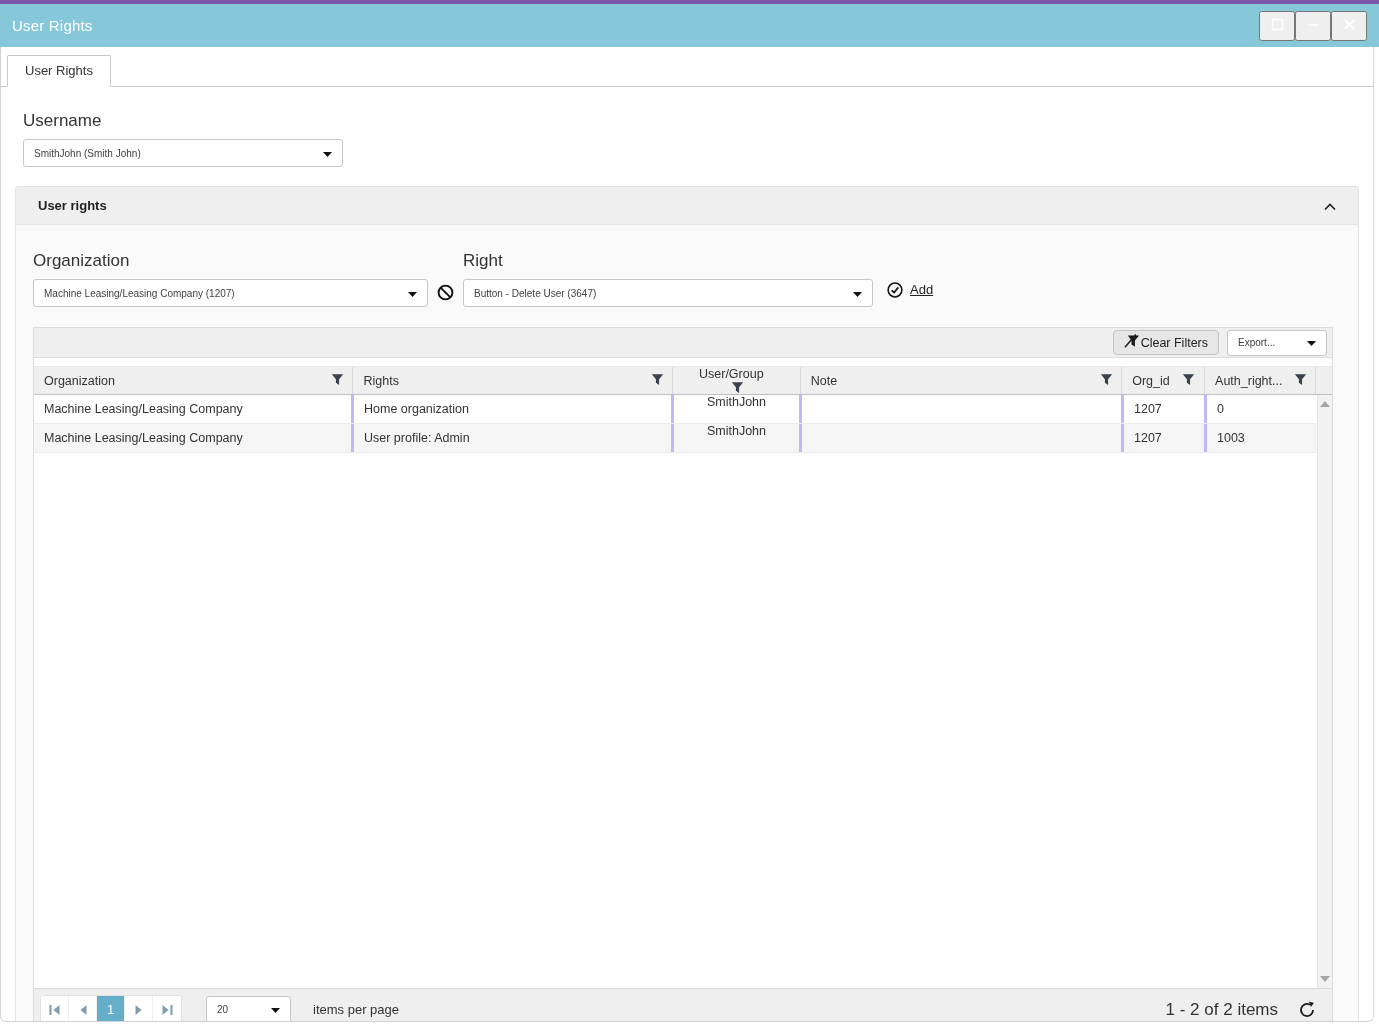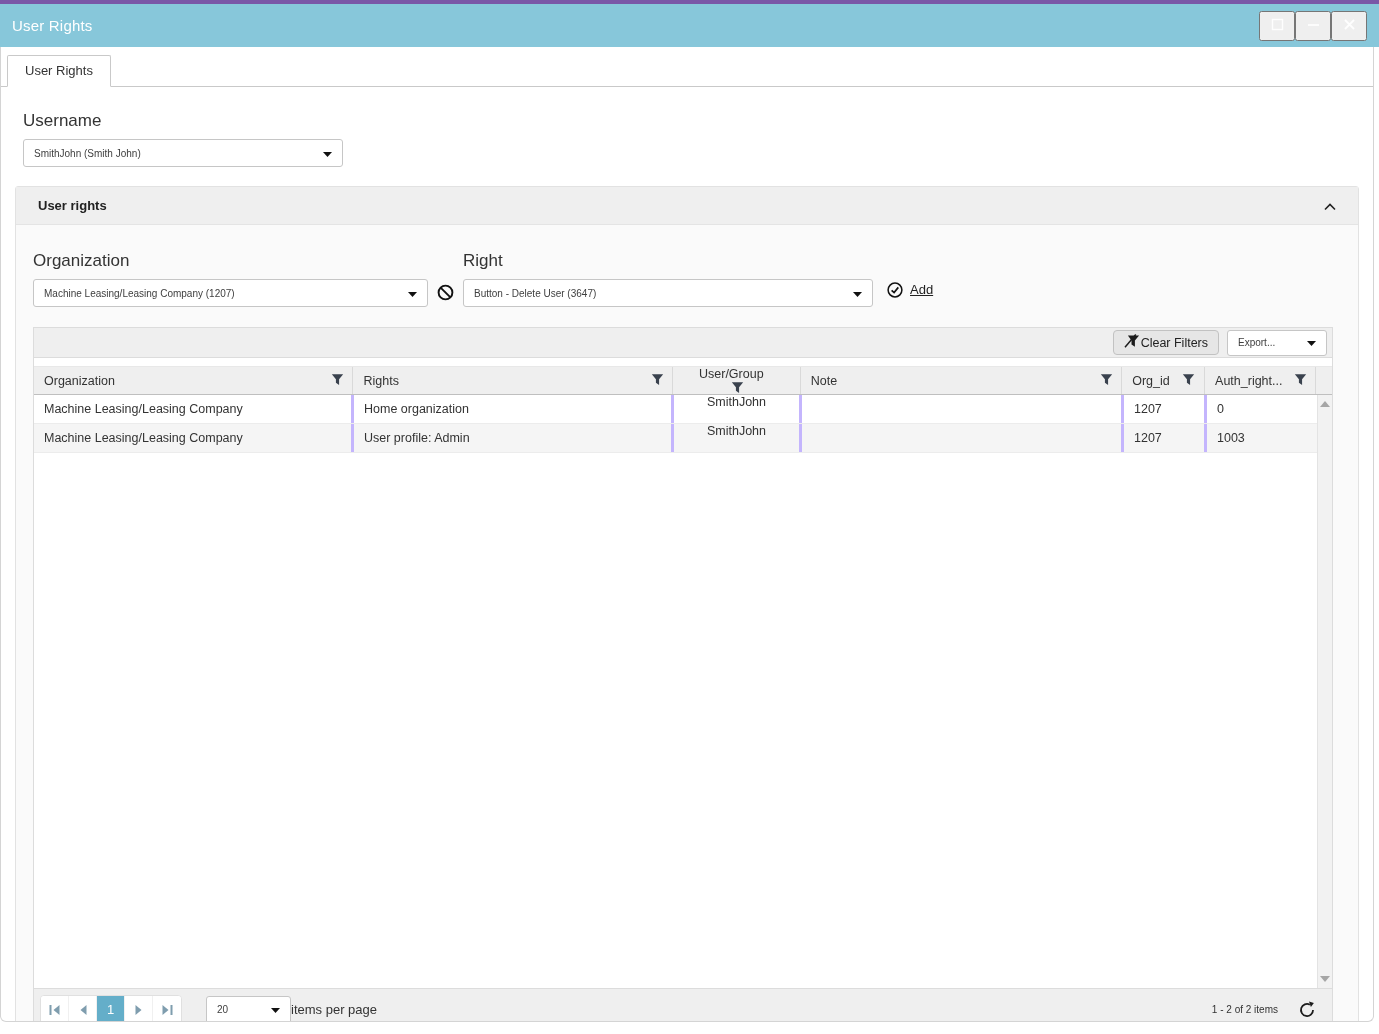--- a/index.html
+++ b/index.html
@@ -61,23 +61,23 @@
   .sb-up { width:0; height:0; border-left:5px solid transparent; border-right:5px solid transparent; border-bottom:6px solid #a6a6a6; }
   .sb-down { width:0; height:0; border-left:5px solid transparent; border-right:5px solid transparent; border-top:6px solid #a6a6a6; }
 
   
   .pager { height:42px; background:#efefef; border-top:1px solid #dcdcdc; display:flex; align-items:center; padding:0 12px 0 6px; }
   .pager-nav { display:flex; border:1px solid #e0e0e0; border-radius:4px; overflow:hidden; background:#fff; }
   .pg-btn { width:28px; height:28px; display:flex; align-items:center; justify-content:center; background:#fff; border:none; border-right:1px solid #f0f0f0; }
   .pg-btn:last-child { border-right:none; }
   .pg-current { width:28px; height:28px; display:flex; align-items:center; justify-content:center; background:var(--active_page_blue,#64aec9); color:#fff; font-size:13px; border-right:1px solid #f0f0f0; }
   .pagesize-dd { width:85px; margin-left:24px; }
-  .items-label { margin-left:0; font-size:13px; color:#333; }
+  .items-label { margin-left:22px; font-size:13px; color:#333; }
   .spacer { flex:1; }
-  .items-info { font-size:10px; color:#333; margin-right:16px; }
+  .items-info { font-size:17px; color:#333; margin-right:16px; }
   .refresh-btn { background:none; border:none; line-height:0; padding:4px; }
 </style>
 </head>
 <body>
 
 <div class="top-strip"></div>
 
 <div class="titlebar">
   <span class="titlebar-title">User Rights</span>
   <button class="win-btn">

